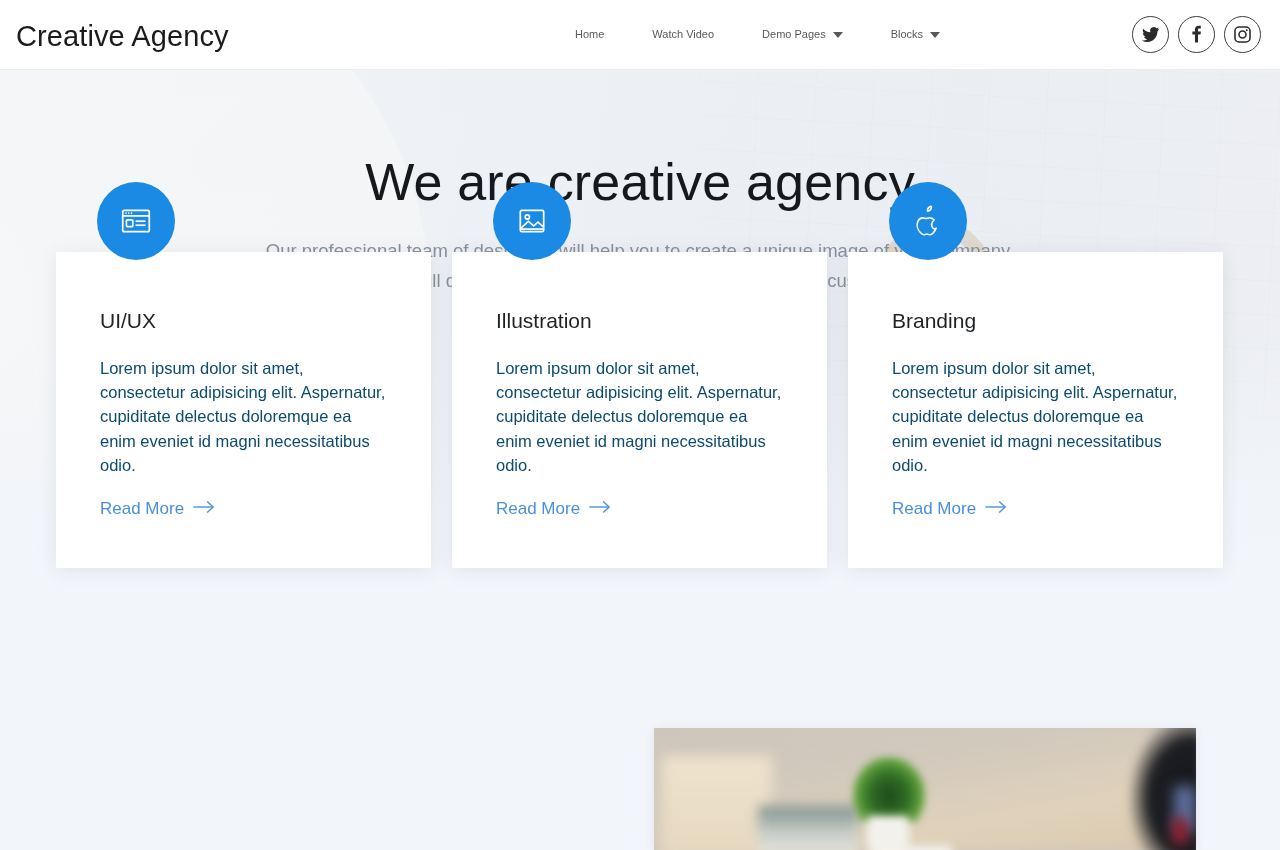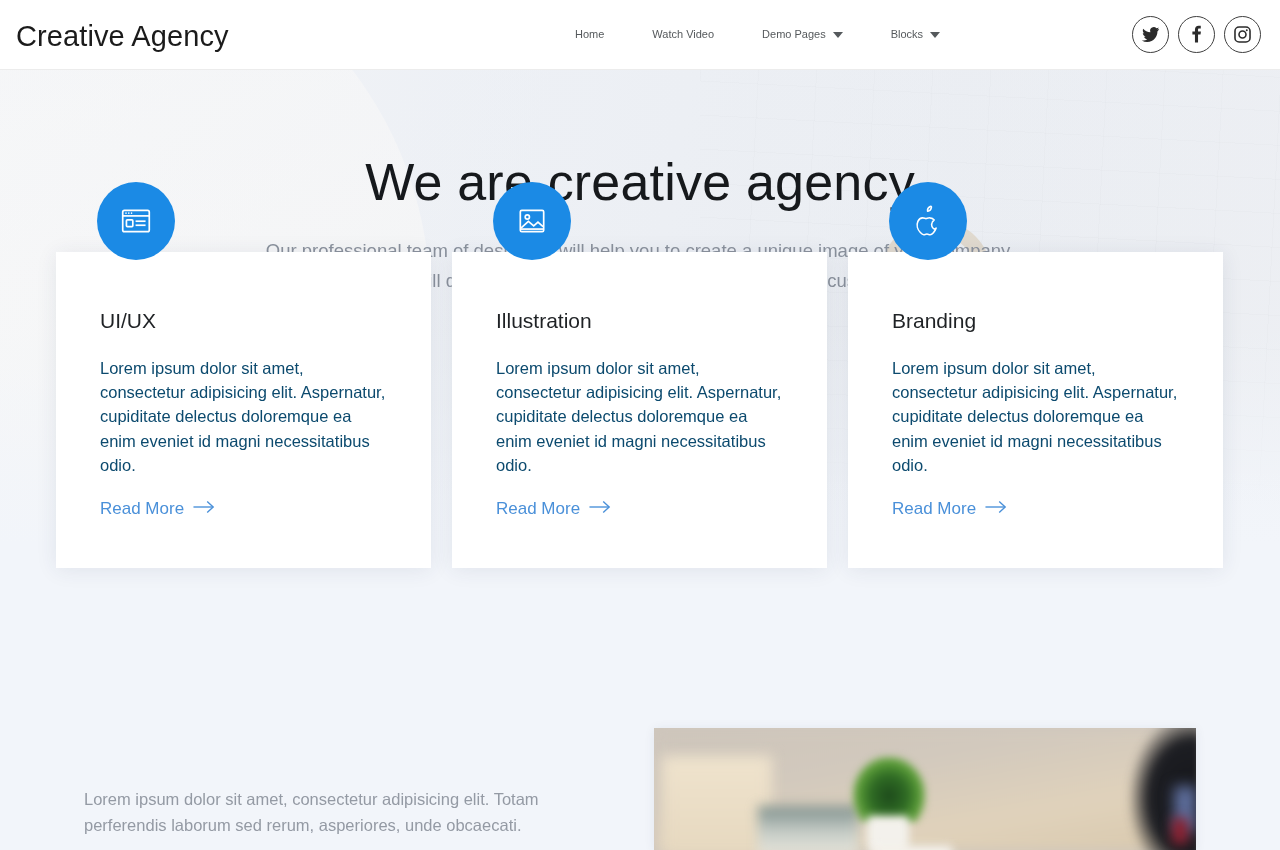--- a/index.html
+++ b/index.html
@@ -368,21 +368,20 @@
             <line x1="0.5" y1="7" x2="22" y2="7"></line>
             <polyline points="15.5,1 22,7 15.5,13"></polyline>
           </svg>
         </span>
       </a>
     </div>
 
   </div>
 
   <div class="about-section">
-    <div class="about-text">Lorem ipsum dolor sit amet, consectetur adipisicing elit. Totam perferendis laborum sed rerum, asperiores, unde obcaecati.</div>
     <div class="about-photo">
       <div class="ap-wall"></div>
       <div class="ap-cab"></div>
       <div class="ap-box"></div>
       <div class="ap-plant"></div>
       <div class="ap-pot"></div>
       <div class="ap-paper"></div>
       <div class="ap-person"></div>
       <div class="ap-blue"></div>
       <div class="ap-red"></div>

